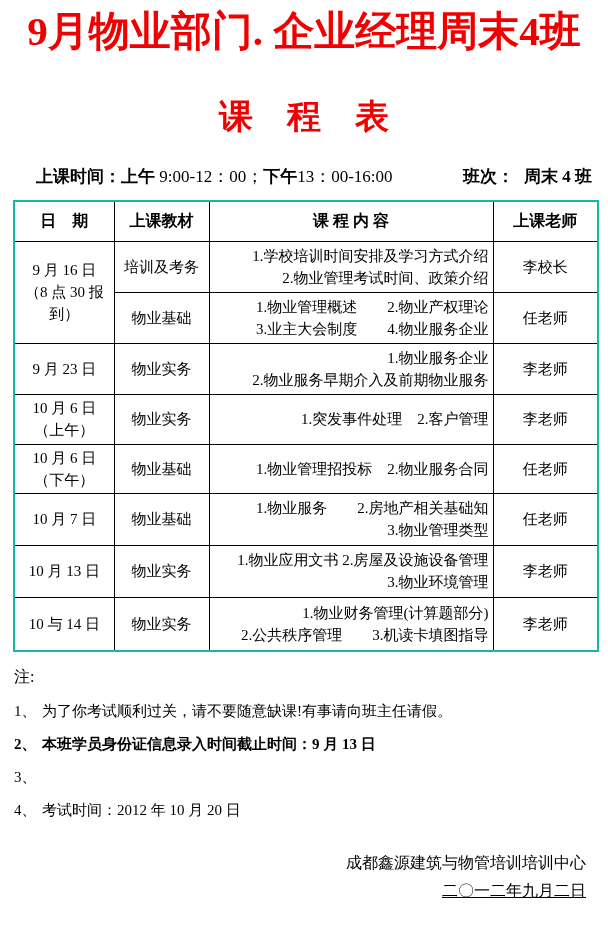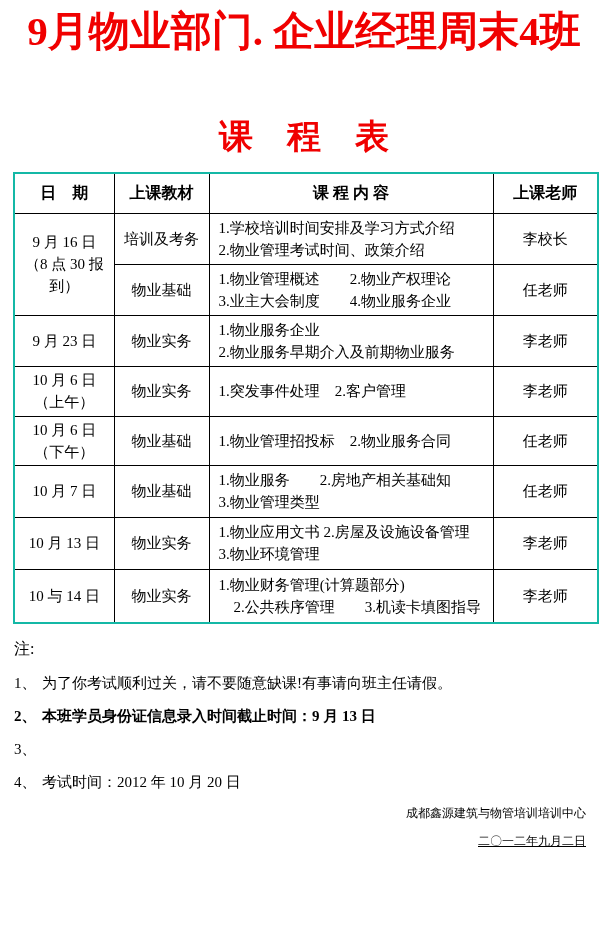--- a/index.html
+++ b/index.html
@@ -14,21 +14,21 @@
 
   .main-title {
     font-size: 41px;
     font-weight: bold;
     color: #f00000;
     text-align: center;
     line-height: 1.32;
     white-space: nowrap;
   }
   .schedule-title {
-    margin-top: 56px;
+    margin-top: 36px;
     font-size: 34px;
     font-weight: bold;
     color: #f00000;
     text-align: center;
     white-space: pre;
   }
   .info-line {
     margin-top: 25px;
     padding: 0 16px 0 36px;
     display: flex;
@@ -64,21 +64,21 @@
   .c-mat    { width: 95px; }
   .c-cont   { width: 284px; }
   .c-teach  { width: 105px; }
 
   td.date-cell, td.material-cell, td.teacher-cell {
     text-align: center;
     line-height: 22px;
     padding: 2px 4px;
   }
   td.content-cell { padding: 3px 4px 3px 9px; text-align: left; }
-  .content-line { white-space: pre-wrap; line-height: 22px; }
+  .content-line { white-space: pre-wrap; line-height: 22px; text-align: right; }
   .date-note { color: #000000; }
   .r-h46 { height: 46px; }
   .r-h48 { height: 48px; }
   .r-h50 { height: 50px; }
   .r-h52 { height: 52px; }
   .r-h54 { height: 54px; }
 
   .notes { padding-left: 14px; font-size: 15px; }
   .notes-label { margin-top: 15px; font-size: 16px; }
   .note-row { display: flex; margin-top: 13px; line-height: 20px; white-space: pre-wrap; }
@@ -86,37 +86,41 @@
   .note-row.bold { font-weight: bold; }
   .advisor-line {
     margin-top: 14px;
     padding-left: 38px;
     font-size: 15px;
     font-weight: bold;
     line-height: 20px;
     white-space: pre-wrap;
   }
   .footer {
-    margin-top: 8px;
+    margin-top: 30px;
     padding-right: 22px;
     text-align: right;
-    font-size: 12px;
+    font-size: 16px;
   }
   .footer-org  { line-height: 26px; }
   .footer-date { line-height: 30px; text-decoration: underline; }
 </style>
 </head>
 <body>
 
 <div class="doc">
 
   <div class="main-title">9月物业部门. 企业经理周末4班</div>
 
   <div class="schedule-title">课　程　表</div>
 
+  <div class="info-line">
+    <span><span>上课时间：</span><span>上午</span><span class="num"> 9:00-12：00；</span><span>下午</span><span class="num">13：00-16:00</span></span>
+    <span class="info-right"><span>班次：</span><span>周末 4 班</span></span>
+  </div>
 
   <table class="schedule">
     <colgroup>
       <col class="c-date">
         <col class="c-mat">
         <col class="c-cont">
         <col class="c-teach">
     </colgroup>
     <thead>
       <tr>

